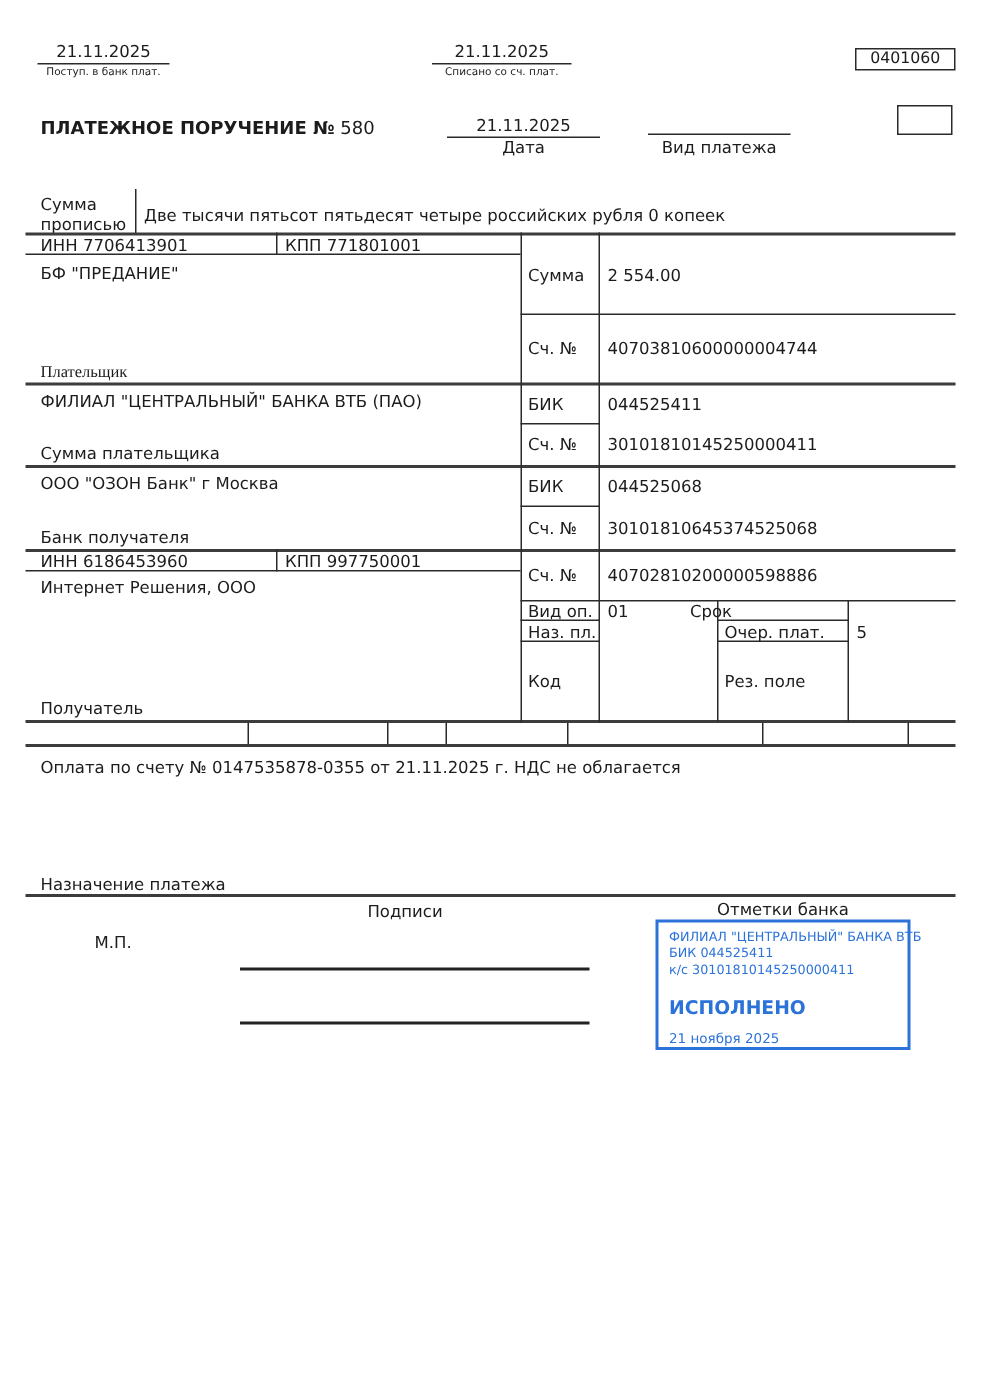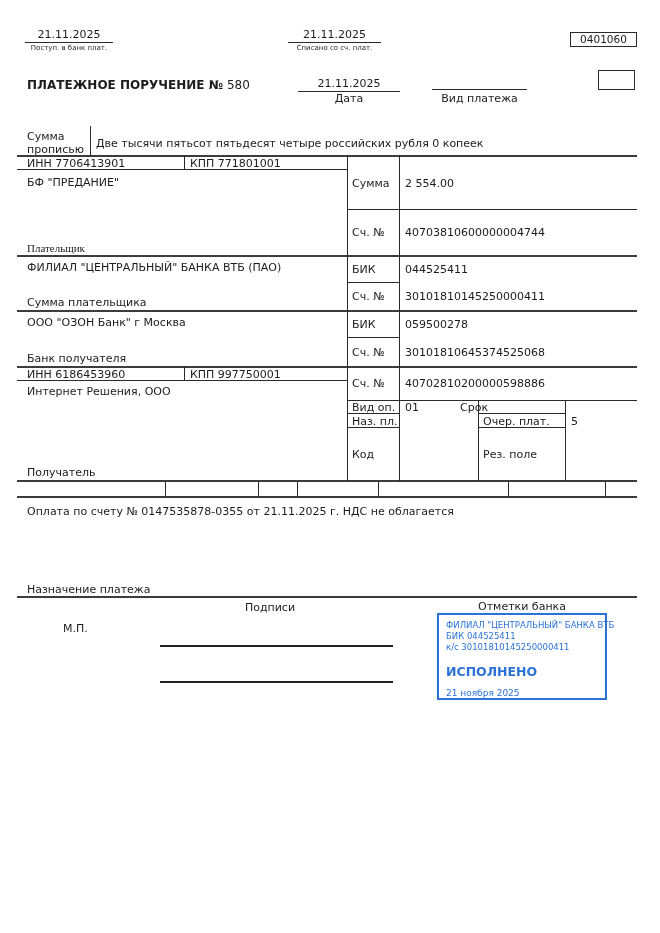--- a/index.html
+++ b/index.html
@@ -124,21 +124,21 @@
   <div class="abs t" style="left:352px; top:226px;">Сч. №</div>
   <div class="abs t" style="left:405px; top:226px;">40703810600000004744</div>
 
   <div class="abs t" style="left:352px; top:263px;">БИК</div>
   <div class="abs t" style="left:405px; top:263px;">044525411</div>
 
   <div class="abs t" style="left:352px; top:290px;">Сч. №</div>
   <div class="abs t" style="left:405px; top:290px;">30101810145250000411</div>
 
   <div class="abs t" style="left:352px; top:318px;">БИК</div>
-  <div class="abs t" style="left:405px; top:318px;">059500278</div>
+  <div class="abs t" style="left:405px; top:318px;">044525068</div>
 
   <div class="abs t" style="left:352px; top:346px;">Сч. №</div>
   <div class="abs t" style="left:405px; top:346px;">30101810645374525068</div>
 
   <div class="abs t" style="left:352px; top:377px;">Сч. №</div>
   <div class="abs t" style="left:405px; top:377px;">40702810200000598886</div>
 
   <div class="abs t" style="left:352px; top:401px;">Вид оп.</div>
   <div class="abs t" style="left:405px; top:401px;">01</div>
   <div class="abs t" style="left:460px; top:401px;">Срок</div>

